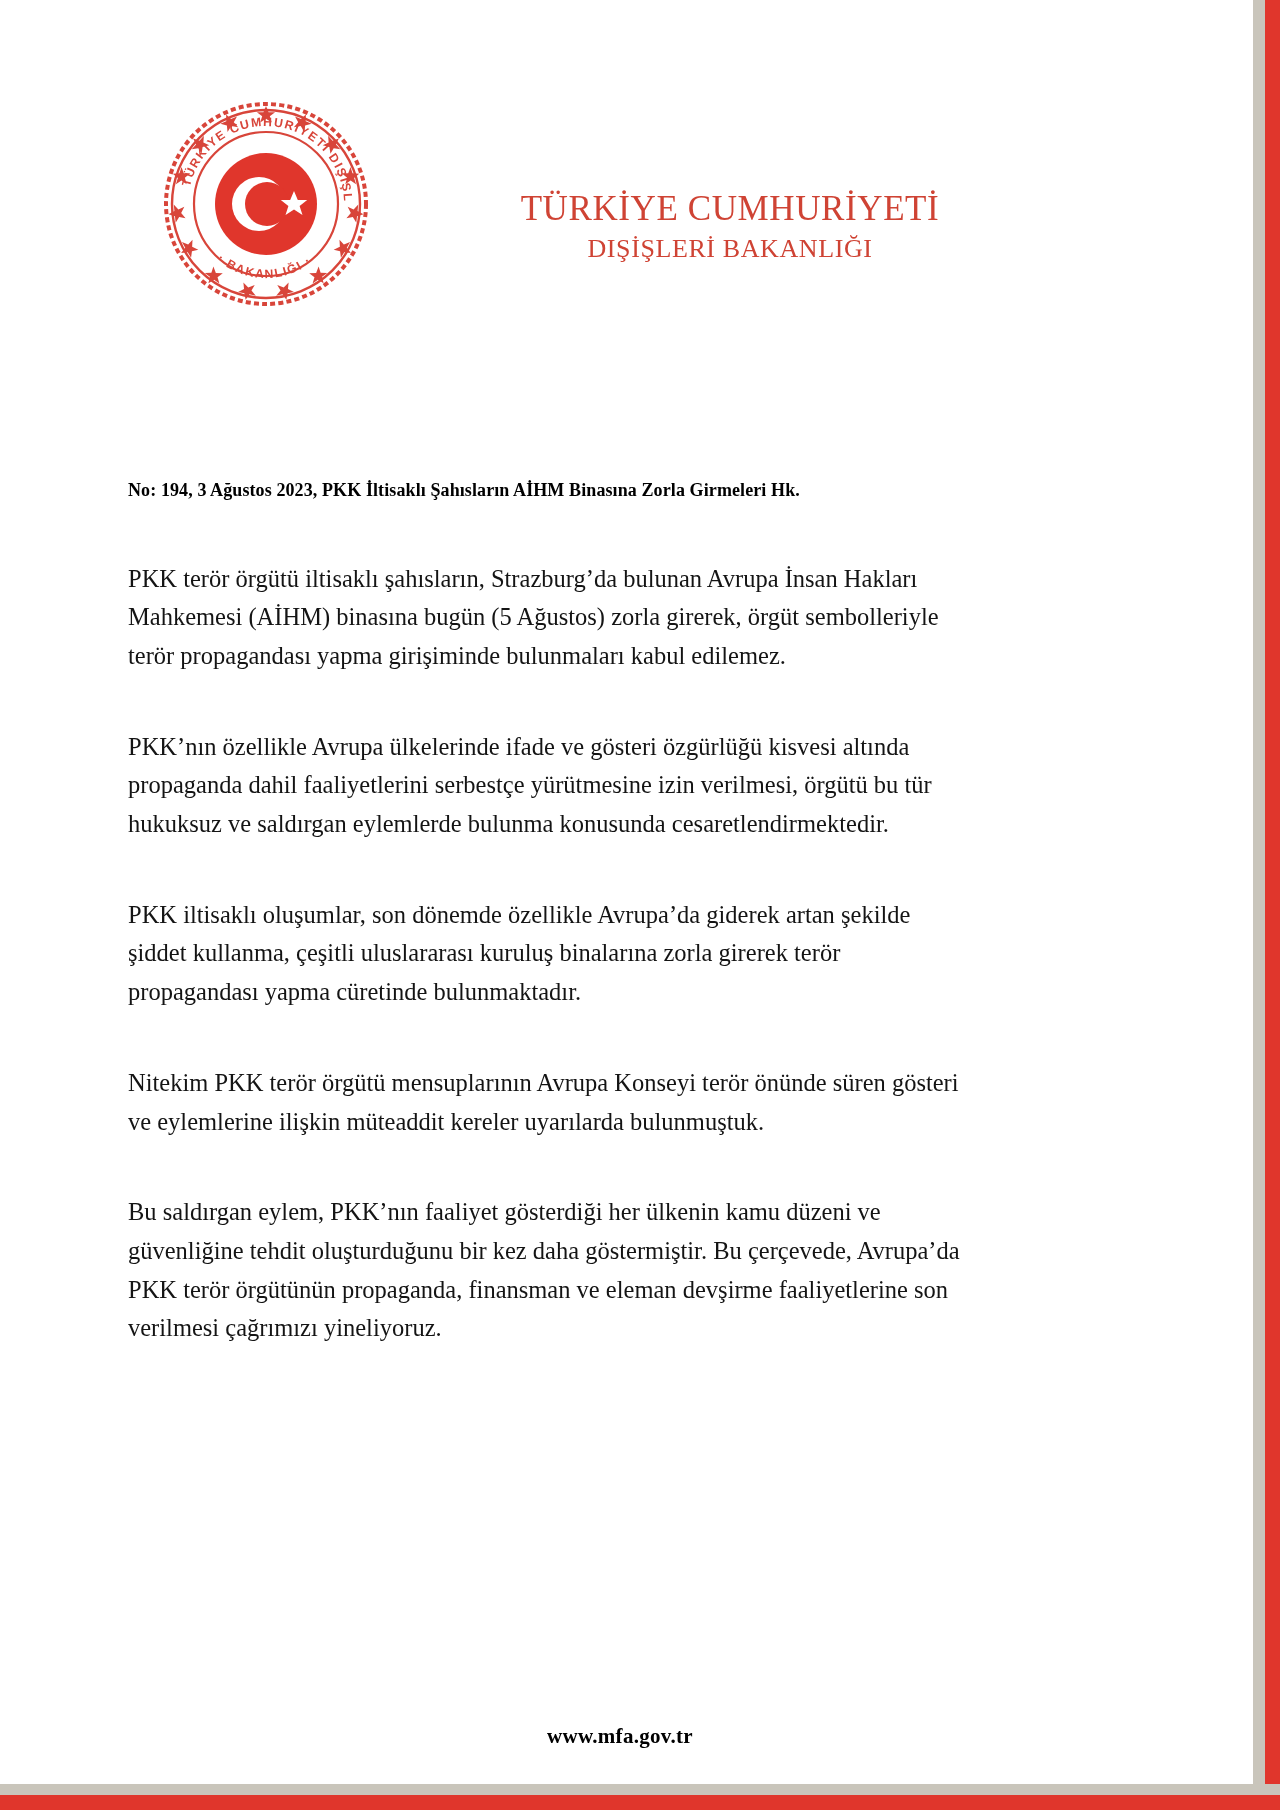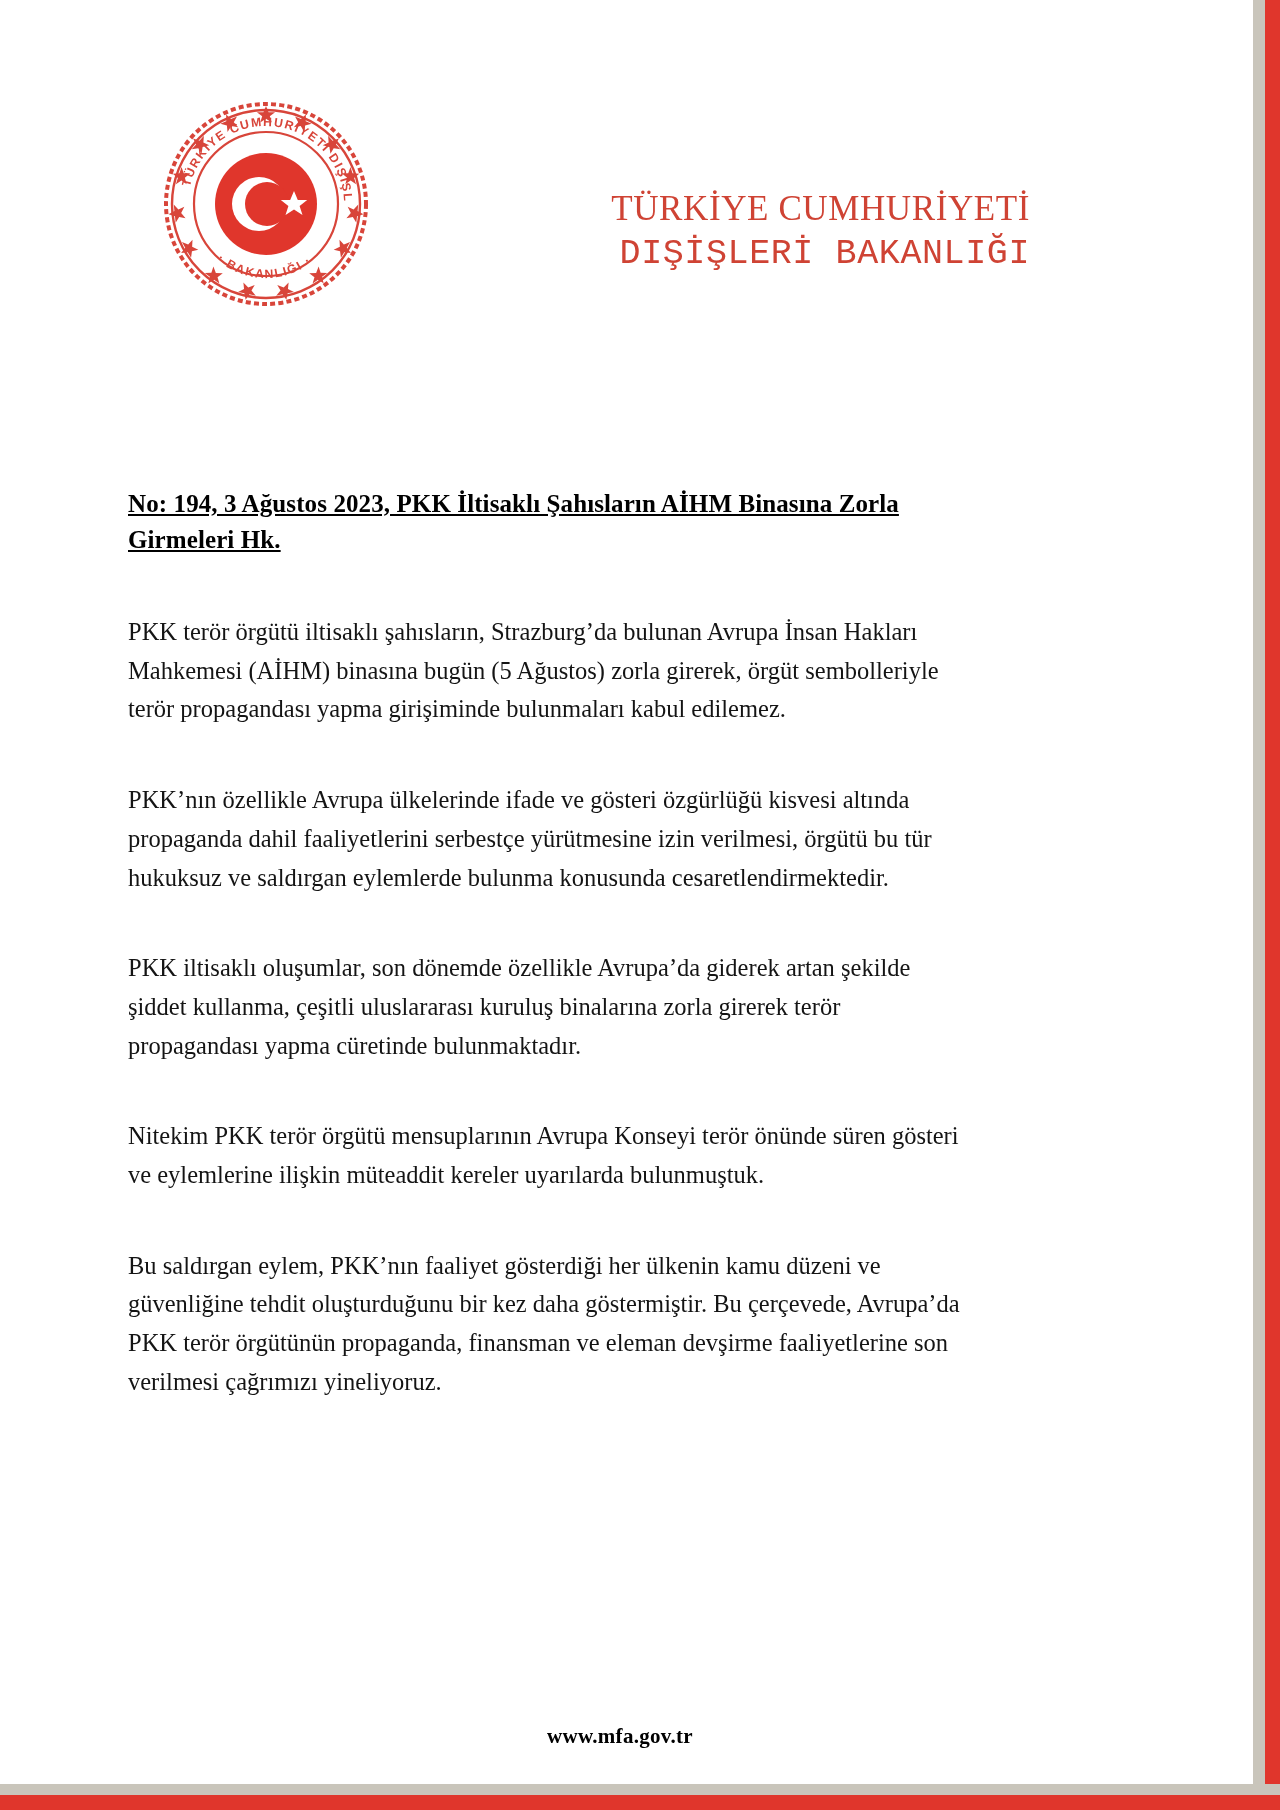--- a/index.html
+++ b/index.html
@@ -84,44 +84,43 @@
     height: 212px;
   }
   .emblem svg { display: block; width: 212px; height: 212px; }
 
   
   .masthead {
     position: absolute;
     left: 430px;
     top: 186px;
     width: 600px;
-    text-align: right;
+    text-align: center;
     color: #cf4334;
     line-height: 1.30;
     letter-spacing: 0.6px;
   }
   .masthead .line1 { font-size: 35px; }
-  .masthead .line2 { font-size: 35px; font-family: Liberation Mono, monospace; }
+  .masthead .line2 { font-size: 26px; }
 
   
   .doc {
     position: absolute;
     left: 128px;
     top: 478px;
     width: 844px;
   }
   .doc-title {
-    font-size: 25px;
+    font-size: 18px;
     font-weight: bold;
     color: #000000;
     line-height: 1.42;
     letter-spacing: 0.1px;
-    margin: 8px 0 56px 0;
+    margin: 0 0 56px 0;
     max-width: 810px;
-    text-decoration: underline;
   }
   .para {
     font-size: 24.5px;
     color: #141414;
     line-height: 1.58;
     margin: 0 0 52px 0;
     text-align: left;
   }
   .para:last-child { margin-bottom: 7px; }
 

